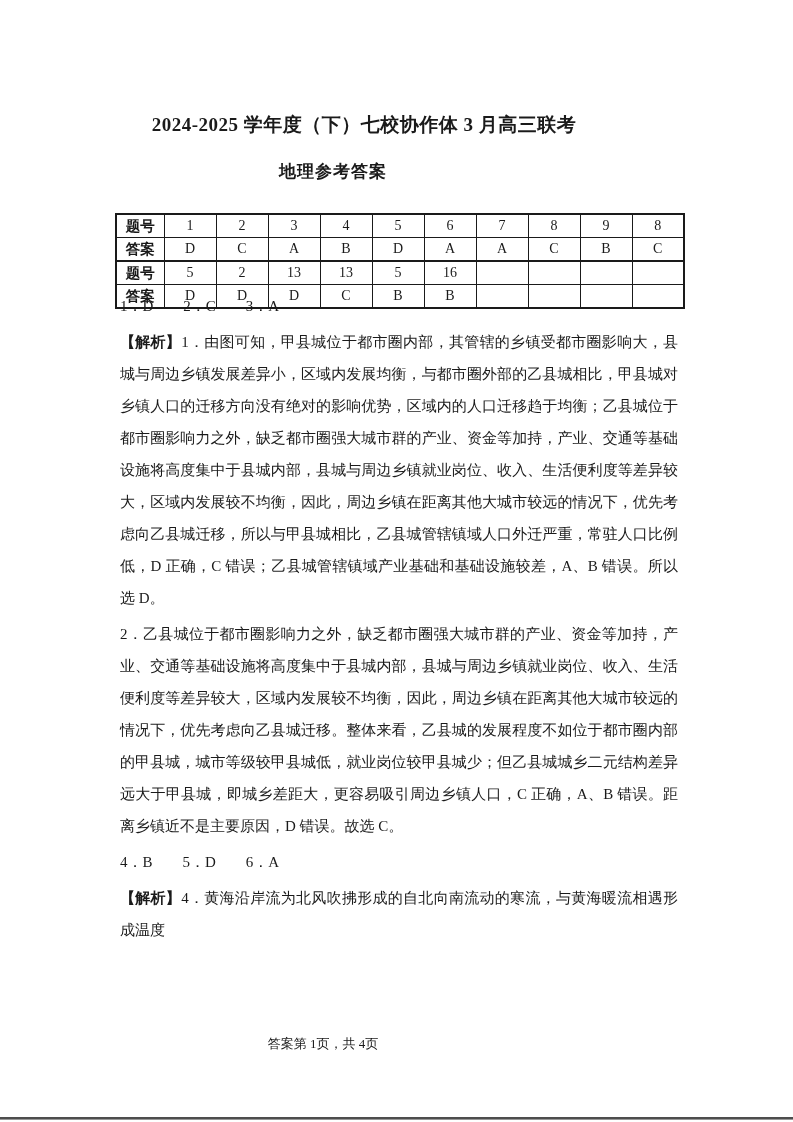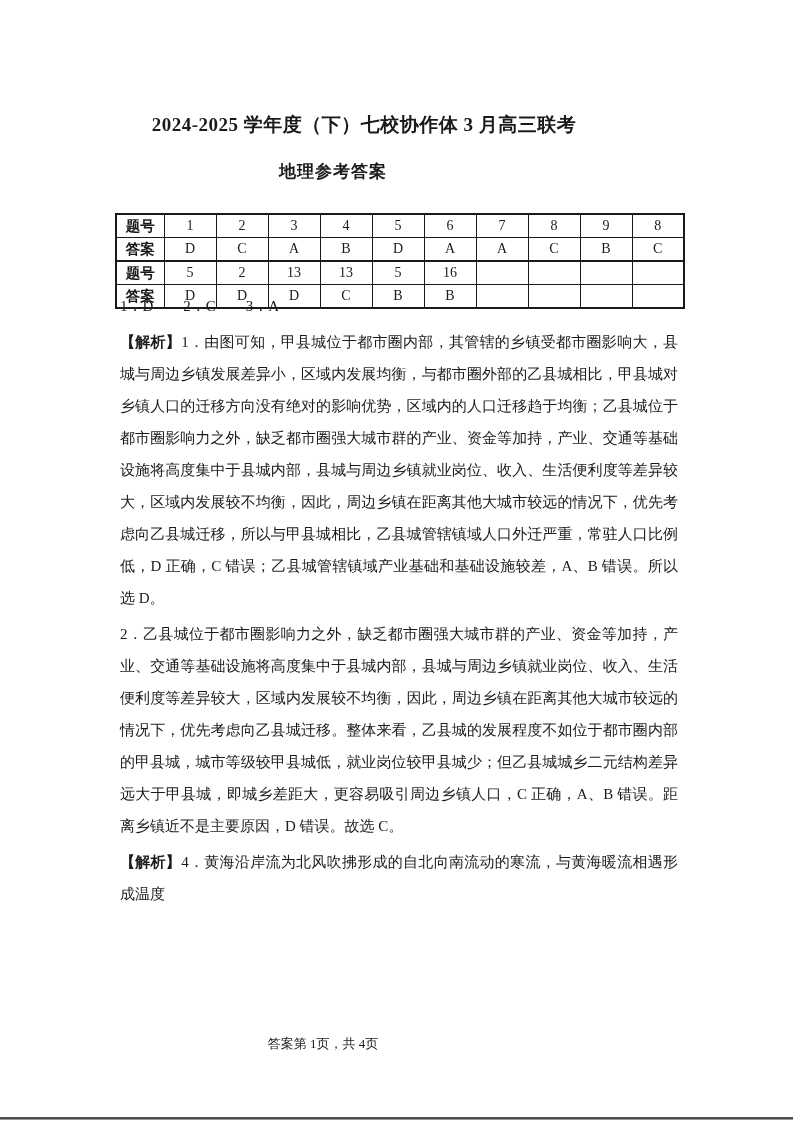--- a/index.html
+++ b/index.html
@@ -143,19 +143,20 @@
       <td></td>
       <td></td>
     </tr>
   </tbody>
 </table>
 
 <div class="body-text">
   <p><span>1．D　　2．C　　3．A</span></p>
   <p><span class="b">【解析】</span><span>1．由图可知，甲县城位于都市圈内部，其管辖的乡镇受都市圈影响大，县城与周边乡镇发展差异小，区域内发展均衡，与都市圈外部的乙县城相比，甲县城对乡镇人口的迁移方向没有绝对的影响优势，区域内的人口迁移趋于均衡；乙县城位于都市圈影响力之外，缺乏都市圈强大城市群的产业、资金等加持，产业、交通等基础设施将高度集中于县城内部，县城与周边乡镇就业岗位、收入、生活便利度等差异较大，区域内发展较不均衡，因此，周边乡镇在距离其他大城市较远的情况下，优先考虑向乙县城迁移，所以与甲县城相比，乙县城管辖镇域人口外迁严重，常驻人口比例低，D 正确，C 错误；乙县城管辖镇域产业基础和基础设施较差，A、B 错误。所以选 D。</span></p>
   <p><span>2．乙县城位于都市圈影响力之外，缺乏都市圈强大城市群的产业、资金等加持，产业、交通等基础设施将高度集中于县城内部，县城与周边乡镇就业岗位、收入、生活便利度等差异较大，区域内发展较不均衡，因此，周边乡镇在距离其他大城市较远的情况下，优先考虑向乙县城迁移。整体来看，乙县城的发展程度不如位于都市圈内部的甲县城，城市等级较甲县城低，就业岗位较甲县城少；但乙县城城乡二元结构差异远大于甲县城，即城乡差距大，更容易吸引周边乡镇人口，C 正确，A、B 错误。距离乡镇近不是主要原因，D 错误。故选 C。</span></p>
+  <p><span>4．B　　5．D　　6．A</span></p>
   <p><span class="b">【解析】</span><span>4．黄海沿岸流为北风吹拂形成的自北向南流动的寒流，与黄海暖流相遇形成温度</span></p>
 </div>
 
 <div class="doc-footer">答案第 1页，共 4页</div>
 
 <div class="page-edge"></div>
 <div class="page-edge-light"></div>
 
 </body></html>

